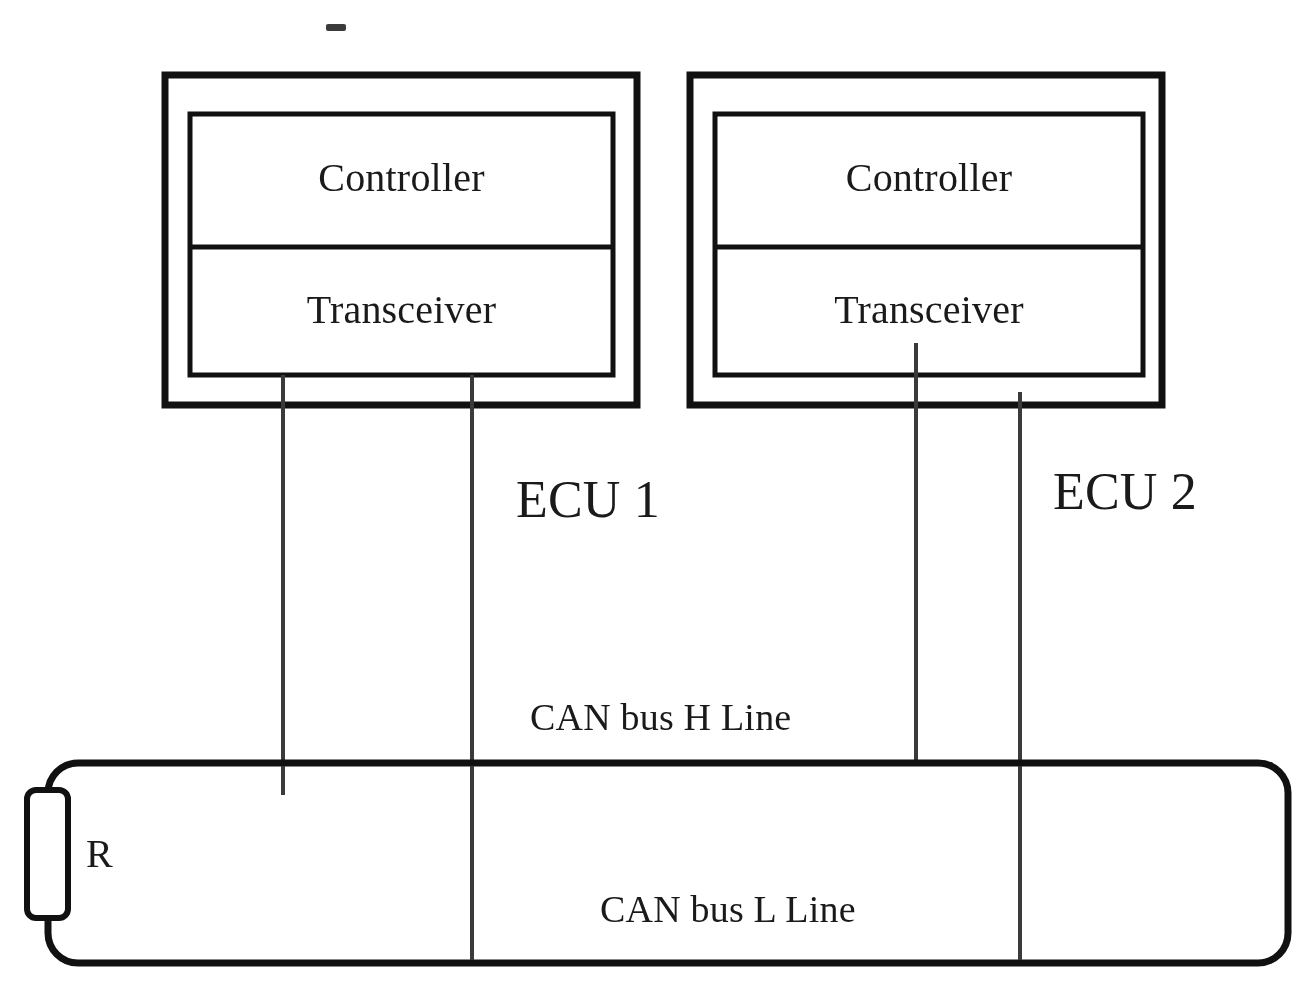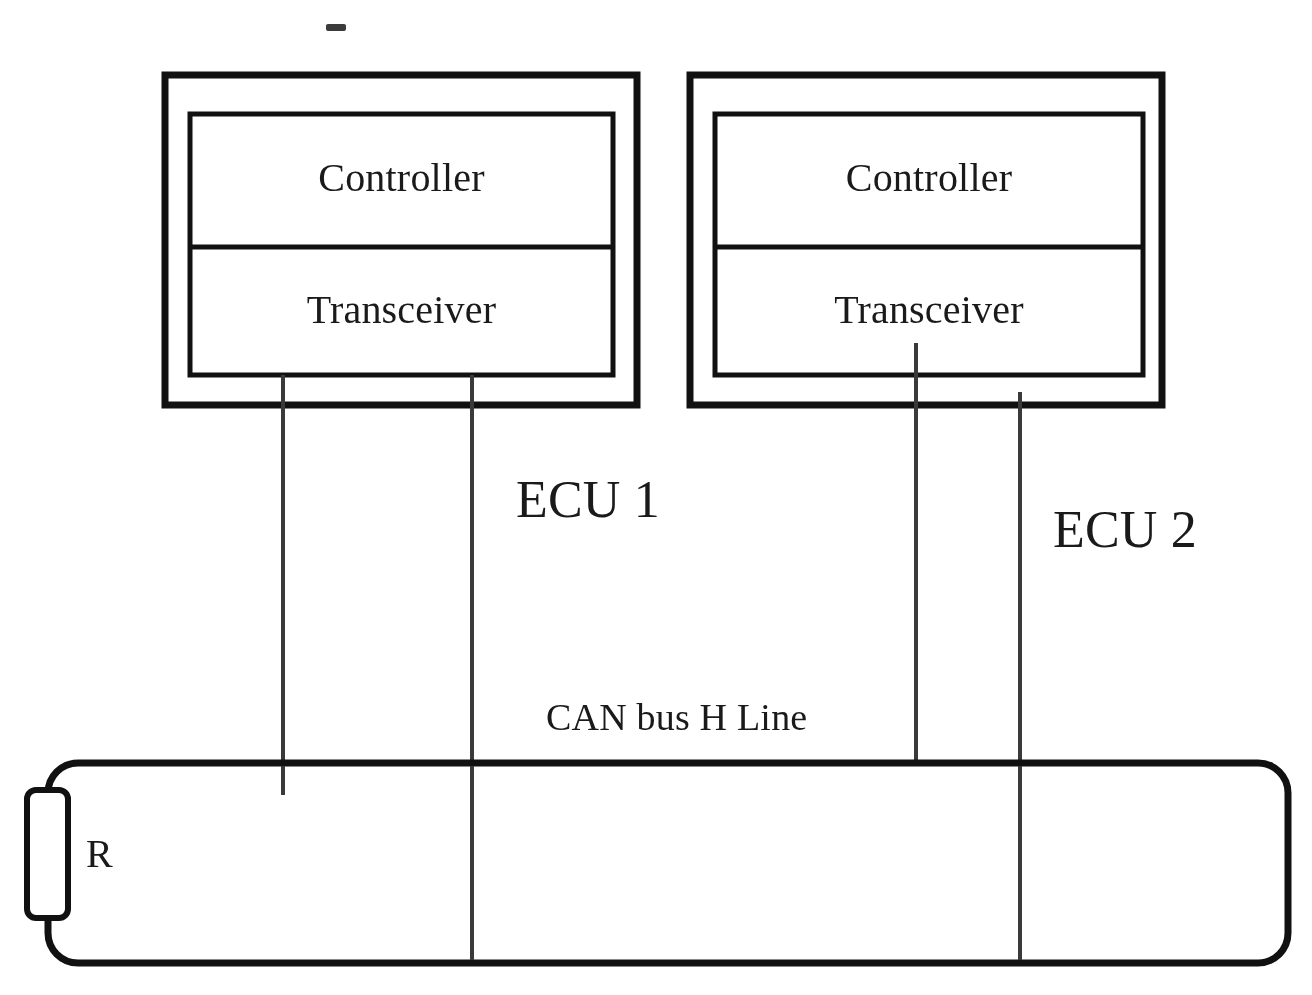--- a/index.html
+++ b/index.html
@@ -99,20 +99,21 @@
   <div class="label label-block" style="left:190px; top:158px; width:423px;">Controller</div>
 
   <div class="label label-block" style="left:190px; top:290px; width:423px;">Transceiver</div>
 
   <div class="label label-block" style="left:715px; top:158px; width:428px;">Controller</div>
 
   <div class="label label-block" style="left:715px; top:290px; width:428px;">Transceiver</div>
 
   <div class="label label-ecu" style="left:516px; top:474px;">ECU 1</div>
 
-  <div class="label label-ecu" style="left:1053px; top:504px;">ECU 2</div>
+  <div class="label label-ecu" style="left:1053px; top:466px;">ECU 2</div>
 
-  <div class="label label-bus" style="left:530px; top:698px;margin-left:16px;">CAN bus H Line</div>
+  <div class="label label-bus" style="left:530px; top:698px;">CAN bus H Line</div>
 
+  <div class="label label-bus" style="left:600px; top:890px;">CAN bus L Line</div>
 
   <div class="label label-r" style="left:86px; top:834px;">R</div>
 
 </div>
 
 </body></html>

